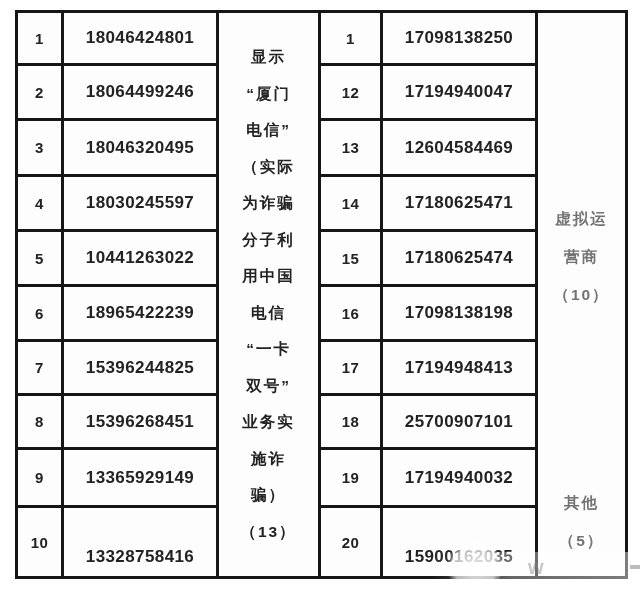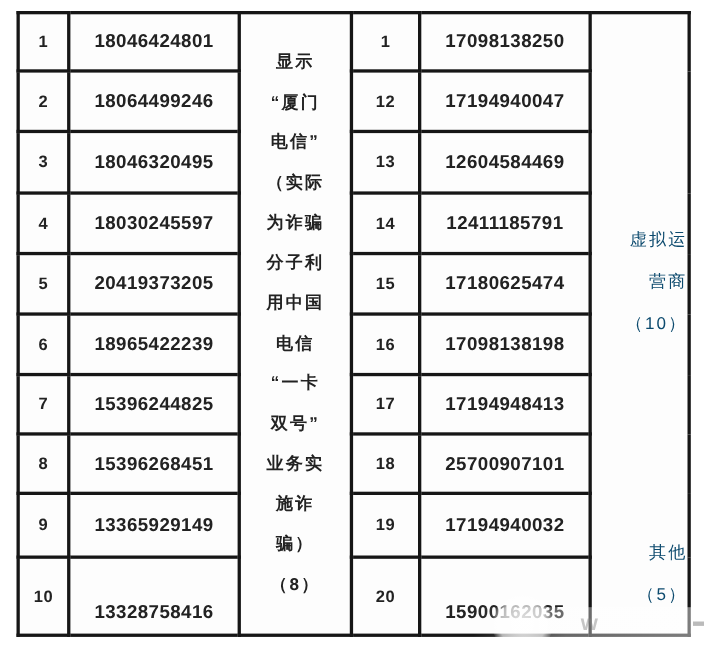--- a/index.html
+++ b/index.html
@@ -31,23 +31,23 @@
   td.desc{
     font-size:15.5px;
     line-height:36.5px;
     letter-spacing:2px;
     white-space:pre-line;
     vertical-align:middle;
   }
   td.cat{position:relative;}
   .cat-block{
     position:absolute;left:0;width:100%;
-    font-size:15.5px;font-weight:400;color:#0c4a6e;
+    font-size:15.5px;font-weight:700;color:#737373;
     line-height:38px;letter-spacing:2px;
-    white-space:pre-line;text-align:right;
+    white-space:pre-line;text-align:center;
   }
   .cat-top{top:187px;}
   .cat-bottom{bottom:16px;}
   
   .wm-circle{
     position:absolute;left:447px;top:541px;width:56px;height:52px;
     border-radius:50%;
     background:radial-gradient(circle, rgba(255,255,255,0.85) 0%, rgba(255,255,255,0.65) 55%, rgba(255,255,255,0) 75%);
     pointer-events:none;
   }
@@ -91,21 +91,21 @@
 （实际
 为诈骗
 分子利
 用中国
 电信
 “一卡
 双号”
 业务实
 施诈
 骗）
-（8）</td>
+（13）</td>
         <td class="idx">1</td>
         <td class="num">17098138250</td>
         <td class="cat" rowspan="10">
           <div class="cat-block cat-top">虚拟运
 营商
 （10）</div>
           <div class="cat-block cat-bottom">其他
 （5）</div>
         </td>
       </tr>
@@ -118,25 +118,25 @@
       <tr style="height:56px">
         <td class="idx">3</td>
         <td class="num">18046320495</td>
         <td class="idx">13</td>
         <td class="num">12604584469</td>
       </tr>
       <tr style="height:55px">
         <td class="idx">4</td>
         <td class="num">18030245597</td>
         <td class="idx">14</td>
-        <td class="num">12411185791</td>
+        <td class="num">17180625471</td>
       </tr>
       <tr style="height:55px">
         <td class="idx">5</td>
-        <td class="num">20419373205</td>
+        <td class="num">10441263022</td>
         <td class="idx">15</td>
         <td class="num">17180625474</td>
       </tr>
       <tr style="height:55px">
         <td class="idx">6</td>
         <td class="num">18965422239</td>
         <td class="idx">16</td>
         <td class="num">17098138198</td>
       </tr>
       <tr style="height:54px">

